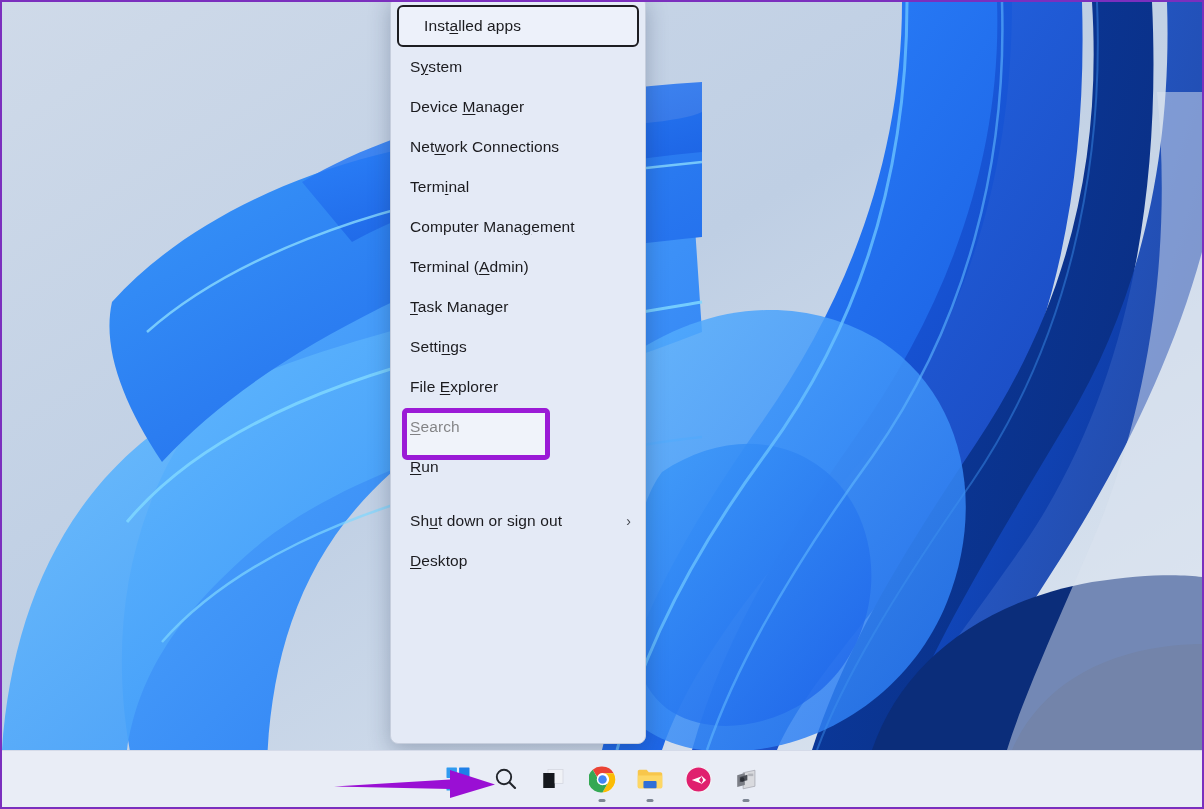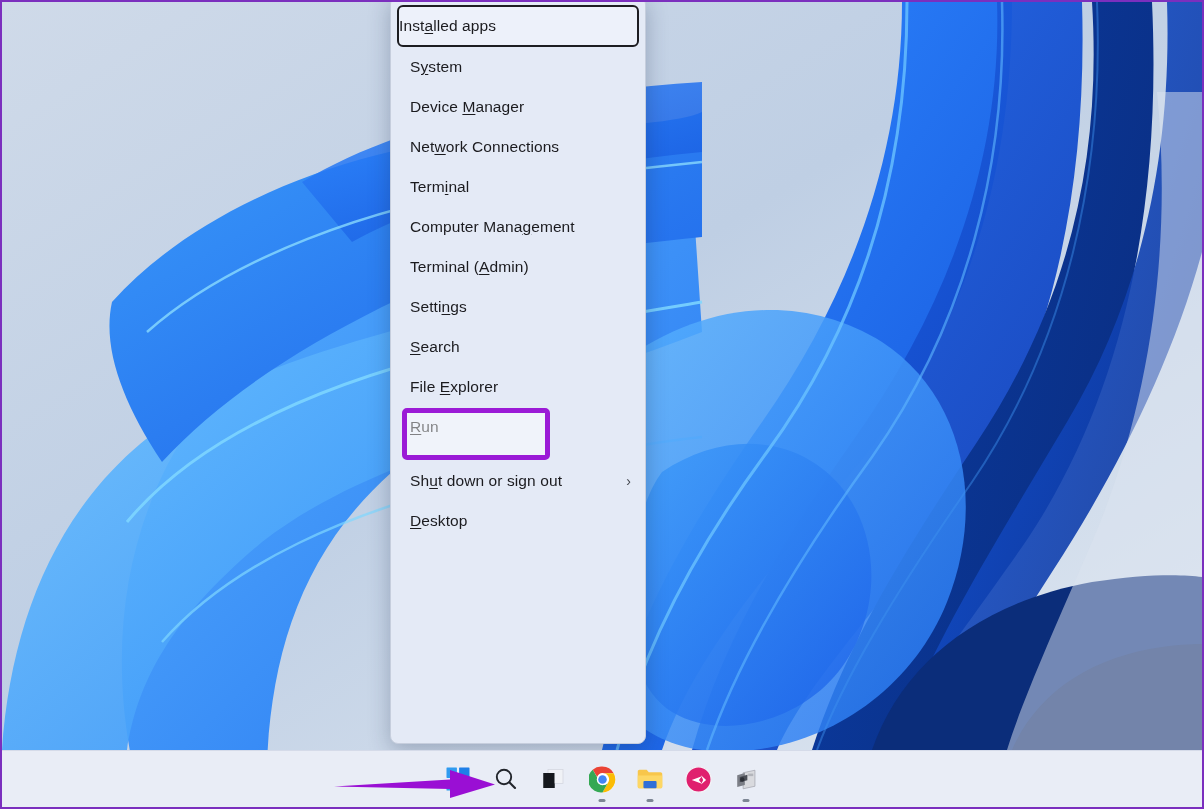--- a/index.html
+++ b/index.html
@@ -82,21 +82,21 @@
     font-size: 15.5px;
     color: #1b1b1f;
     letter-spacing: 0.1px;
     cursor: default;
     white-space: nowrap;
   }
   .mi .lbl { flex: 1; }
   .mi u { text-decoration: underline; text-underline-offset: 2px; }
   .mi.focused {
     margin: 0 6px;
-    padding-left: 0;
+    padding-left: 25px;
     border: 2px solid #1d1d21;
     border-radius: 6px;
     background: #edf1fa;
     height: 42px;
   }
   .chev {
     font-size: 14px;
     color: #45484f;
     margin-left: 8px;
     line-height: 1;
@@ -230,31 +230,34 @@
     </div>
 
     <div class="mi">
       <span class="lbl">Computer Mana<u>g</u>ement</span>
     </div>
 
     <div class="mi">
       <span class="lbl">Terminal (<u>A</u>dmin)</span>
     </div>
 
+    <div class="mi">
+      <span class="lbl"><u>T</u>ask Manager</span>
+    </div>
 
     <div class="mi">
       <span class="lbl">Setti<u>n</u>gs</span>
     </div>
 
     <div class="mi">
+      <span class="lbl">File <u>E</u>xplorer</span>
+    </div>
+
+    <div class="mi">
       <span class="lbl"><u>S</u>earch</span>
-    </div>
-
-    <div class="mi">
-      <span class="lbl">File <u>E</u>xplorer</span>
     </div>
 
     <div class="mi">
       <span class="lbl"><u>R</u>un</span>
     </div>
 
     <div class="sep"></div>
 
     <div class="mi">
       <span class="lbl">Sh<u>u</u>t down or sign out</span>

